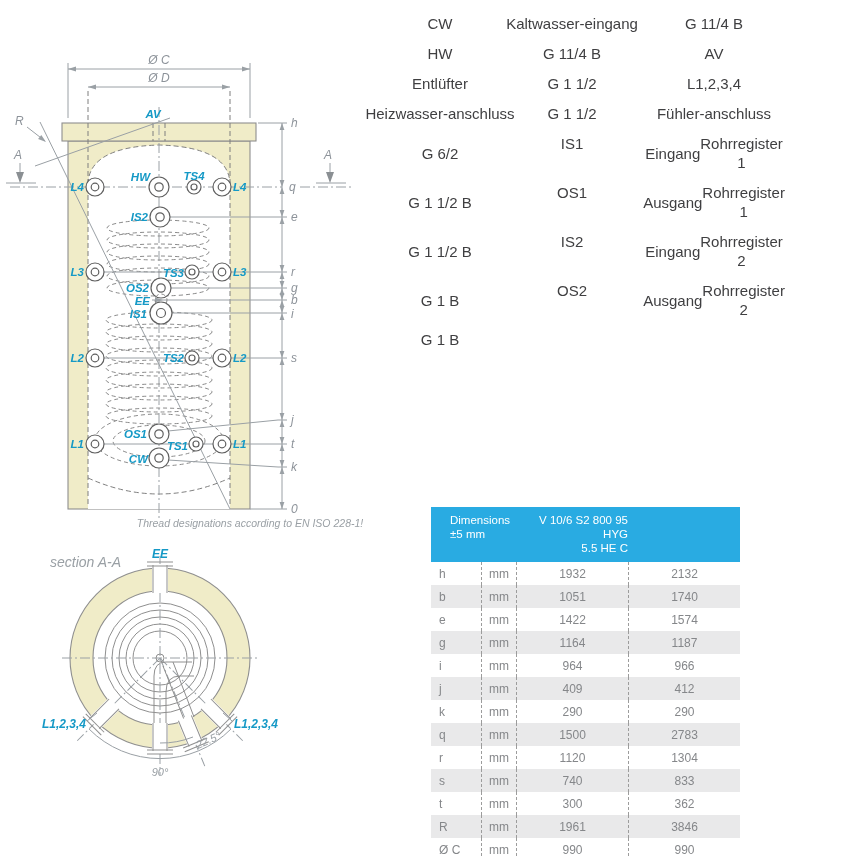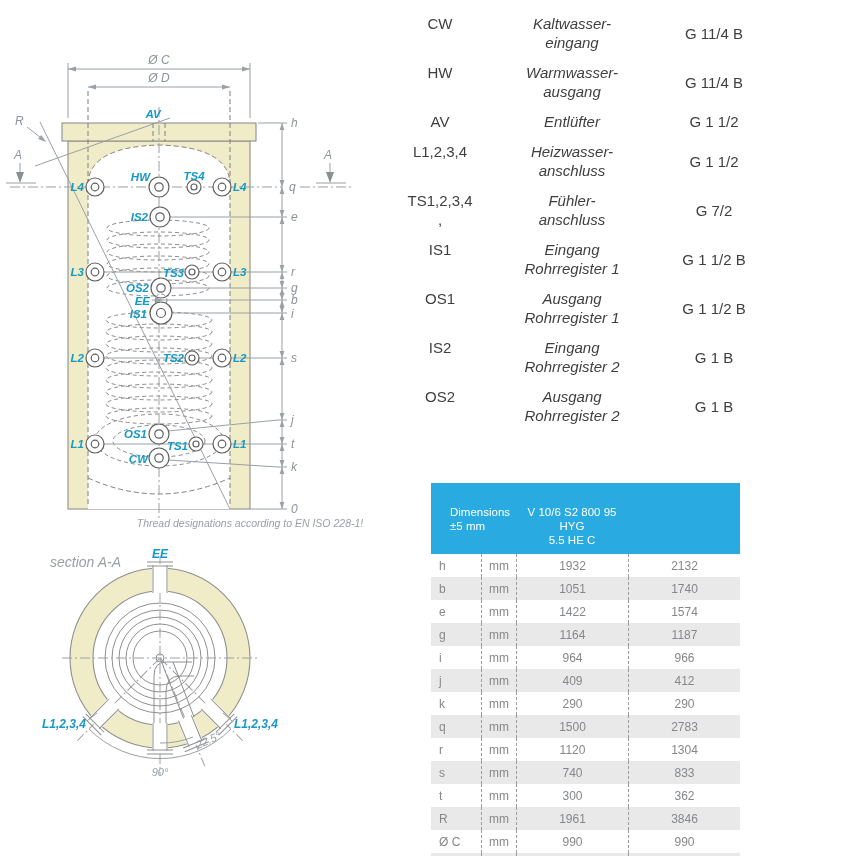--- a/index.html
+++ b/index.html
@@ -23,29 +23,29 @@
   .ang{fill:#9aa0a5;font:italic 11px "Liberation Sans",sans-serif;}
   .note{fill:#9aa0a5;font:italic 10.5px "Liberation Sans",sans-serif;}
   .stitle{fill:#9aa0a5;font:italic 14px "Liberation Sans",sans-serif;}
   .pipe{stroke:#8f8f8f;stroke-width:1;fill:none;}
 
   
   #conn-table{position:absolute;left:396px;top:14px;width:372px;
       display:grid;grid-template-columns:88px 176px 108px;row-gap:11px;
       color:#3f3f41;font-size:15px;line-height:19px;}
   #conn-table .code{display:flex;flex-direction:column;align-items:center;text-align:center;}
-  #conn-table .desc{display:flex;flex-direction:column;align-items:center;justify-content:center;text-align:center;font-style:italic;}
+  #conn-table .desc{display:flex;flex-direction:row;align-items:center;justify-content:center;text-align:center;}
   #conn-table .thread{display:flex;align-items:center;justify-content:center;text-align:right;}
 
   
   #dims-table{position:absolute;left:431px;top:483px;width:309px;font-size:12px;color:#85878a;}
   #dims-table .dhead{display:grid;grid-template-columns:85px 112px 112px;
       background:#29abe2;color:#fff;font-size:11.5px;line-height:14px;
-      padding:22px 0 7px 0;}
-  #dims-table .dhead .hc{text-align:center;}
+      padding:6px 0 7px 0;margin-top:24px;}
+  #dims-table .dhead .hc{text-align:right;}
   #dims-table .dhead .hl{padding-left:19px;text-align:left;}
   #dims-table .drow{display:grid;grid-template-columns:50px 35px 112px 112px;height:23px;align-items:center;}
   #dims-table .drow:nth-child(even){background:#e9e9ea;}
   #dims-table .dc{text-align:center;height:100%;display:flex;align-items:center;justify-content:center;}
   #dims-table .dsep{border-left:1px dashed #9c9c9c;}
   #dims-table .dletter{padding-left:8px;height:100%;display:flex;align-items:center;}
 </style>
 </head>
 <body>
 
@@ -317,24 +317,20 @@
         <span>eingang</span>
       </div>
   <div class="thread">
         <span>G 11/4 B</span>
       </div>
 
   <div class="code">
         <span>HW</span>
         <span></span>
       </div>
-  <div class="desc">
-        <span>Warmwasser-</span>
-        <span>ausgang</span>
-      </div>
   <div class="thread">
         <span>G 11/4 B</span>
       </div>
 
   <div class="code">
         <span>AV</span>
         <span></span>
       </div>
   <div class="desc">
         <span>Entlüfter</span>
@@ -349,30 +345,26 @@
         <span></span>
       </div>
   <div class="desc">
         <span>Heizwasser-</span>
         <span>anschluss</span>
       </div>
   <div class="thread">
         <span>G 1 1/2</span>
       </div>
 
-  <div class="code">
-        <span>TS1,2,3,4</span>
-        <span>,</span>
-      </div>
   <div class="desc">
         <span>Fühler-</span>
         <span>anschluss</span>
       </div>
   <div class="thread">
-        <span>G 7/2</span>
+        <span>G 6/2</span>
       </div>
 
   <div class="code">
         <span>IS1</span>
         <span></span>
       </div>
   <div class="desc">
         <span>Eingang</span>
         <span>Rohrregister 1</span>
       </div>

